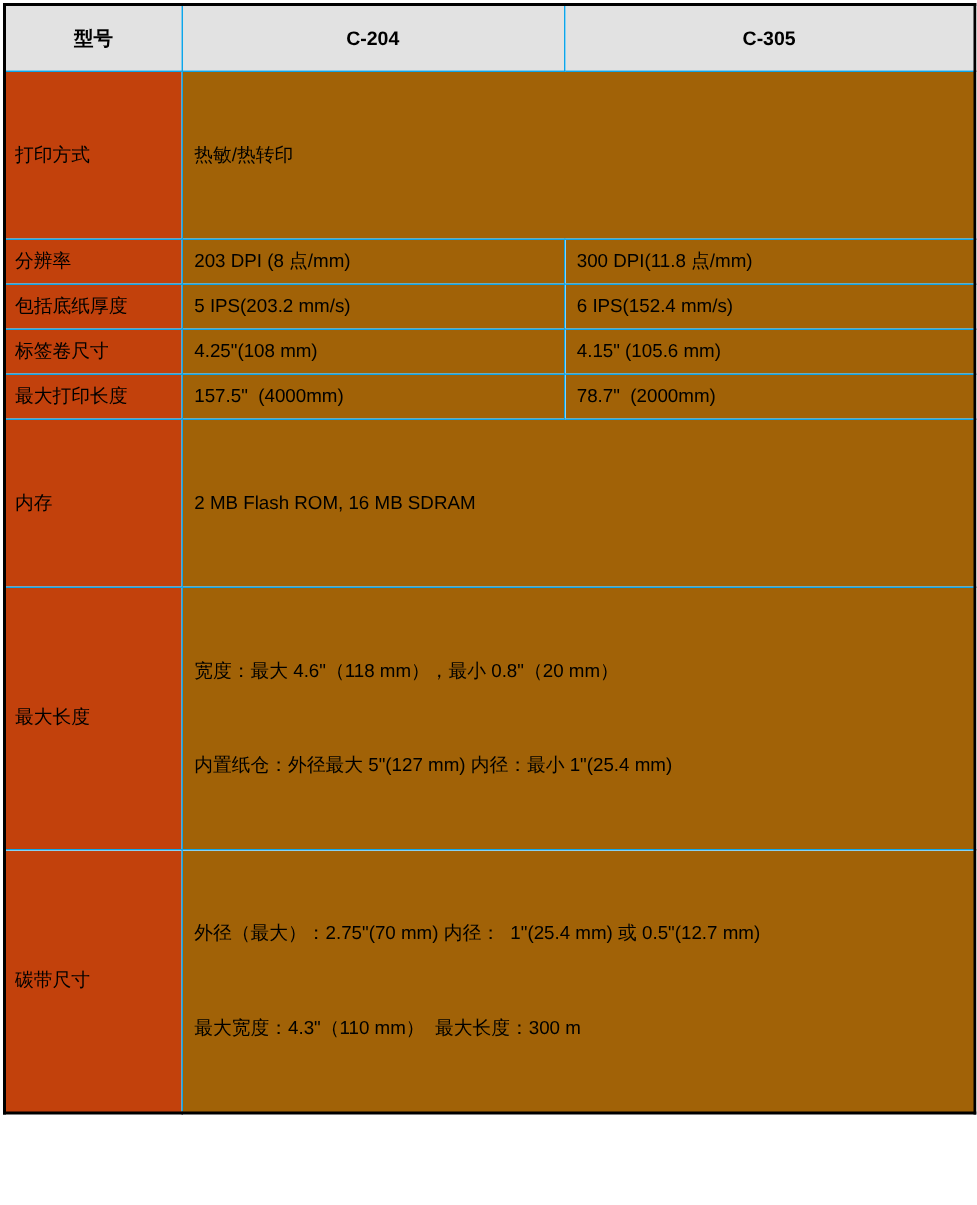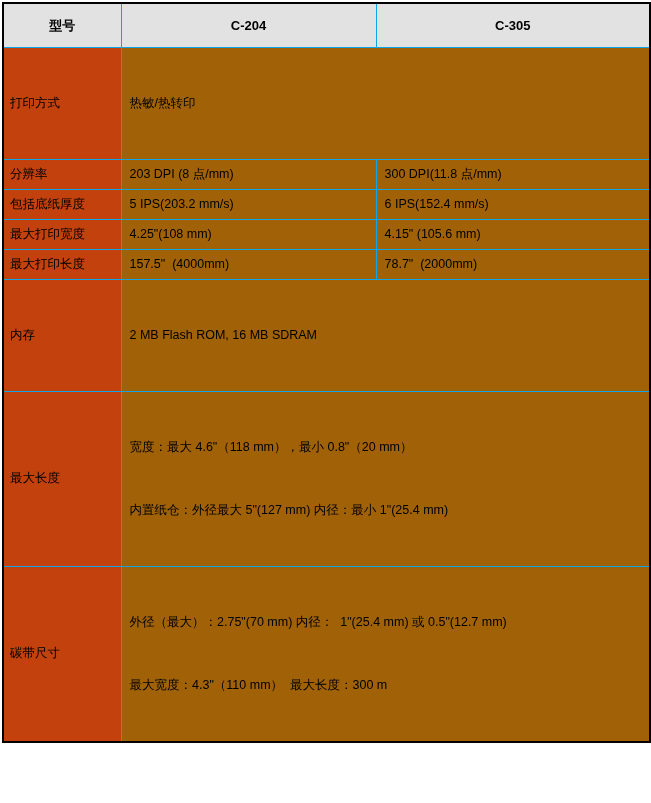--- a/index.html
+++ b/index.html
@@ -77,21 +77,21 @@
       <td class="val">300 DPI(11.8 点/mm)</td>
     </tr>
 
     <tr class="h1">
       <td class="label">包括底纸厚度</td>
       <td class="val">5 IPS(203.2 mm/s)</td>
       <td class="val">6 IPS(152.4 mm/s)</td>
     </tr>
 
     <tr class="h1">
-      <td class="label">最大打印宽度</td>
+      <td class="label">标签卷尺寸</td>
       <td class="val">4.25"(108 mm)</td>
       <td class="val">4.15" (105.6 mm)</td>
     </tr>
 
     <tr class="h1">
       <td class="label">最大打印长度</td>
       <td class="val">157.5"  (4000mm)</td>
       <td class="val">78.7"  (2000mm)</td>
     </tr>
 

